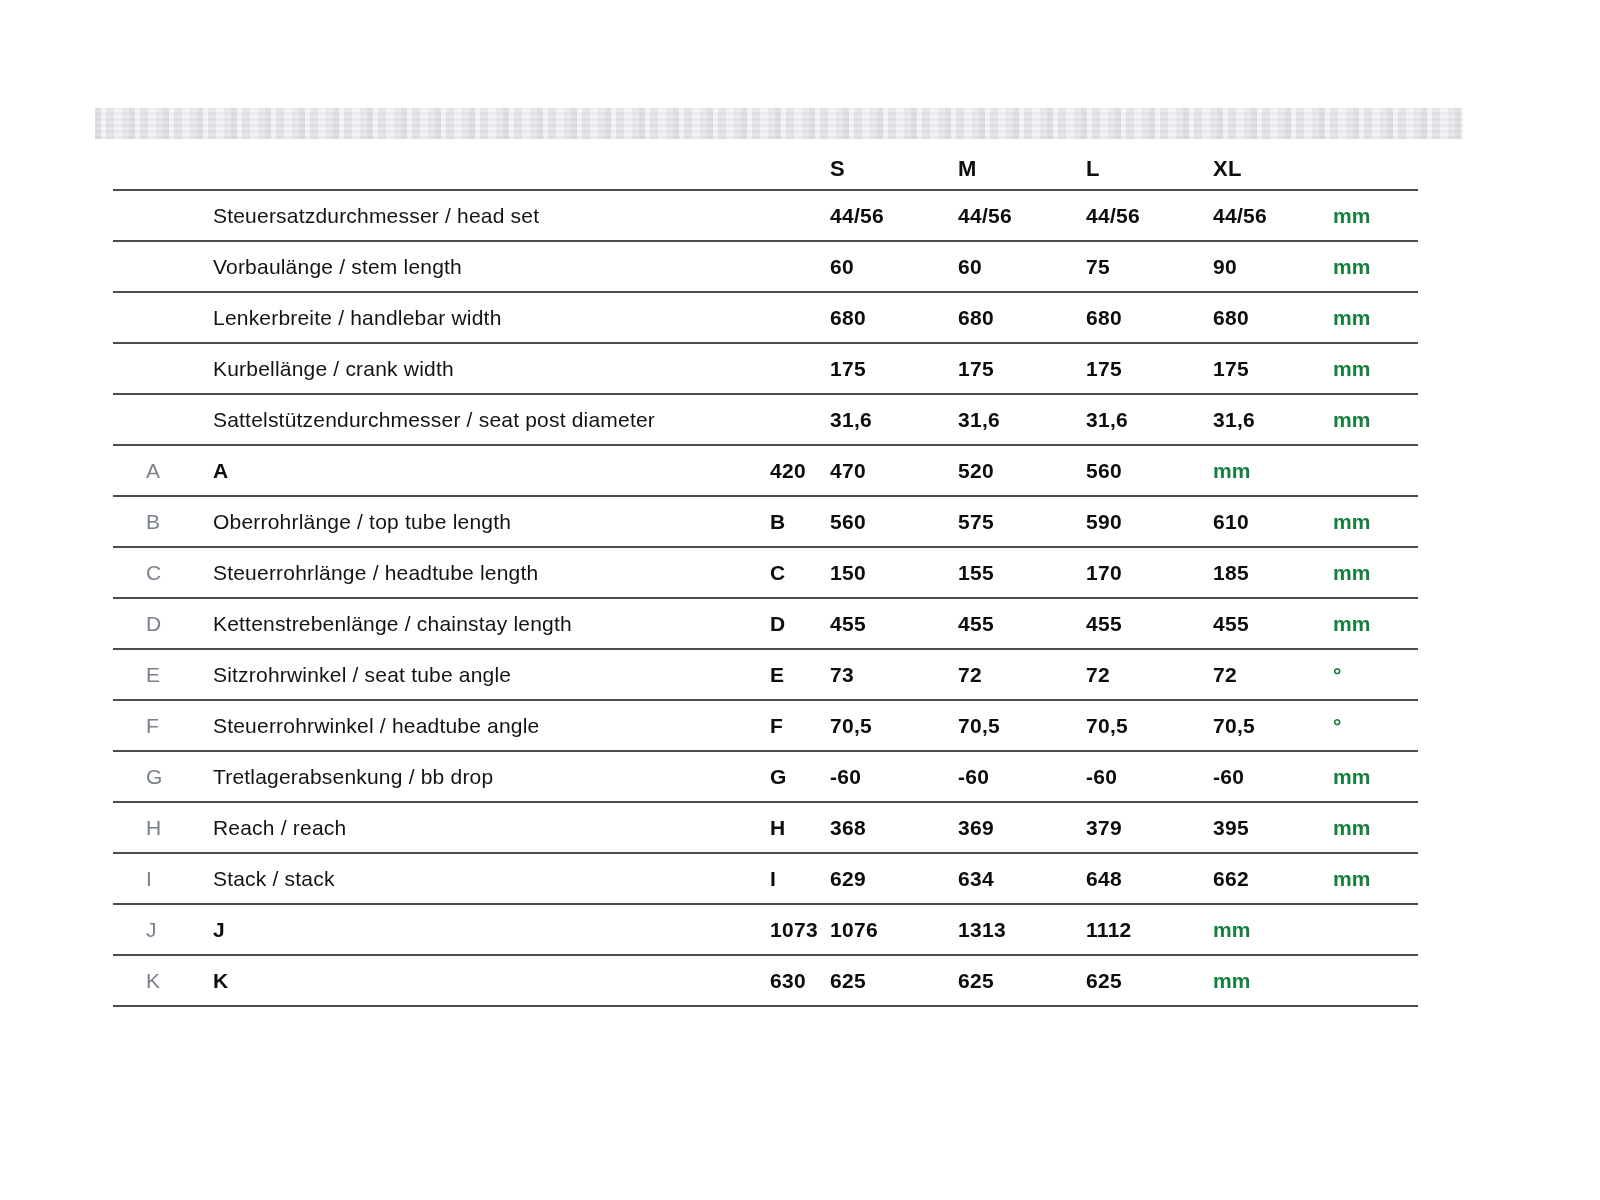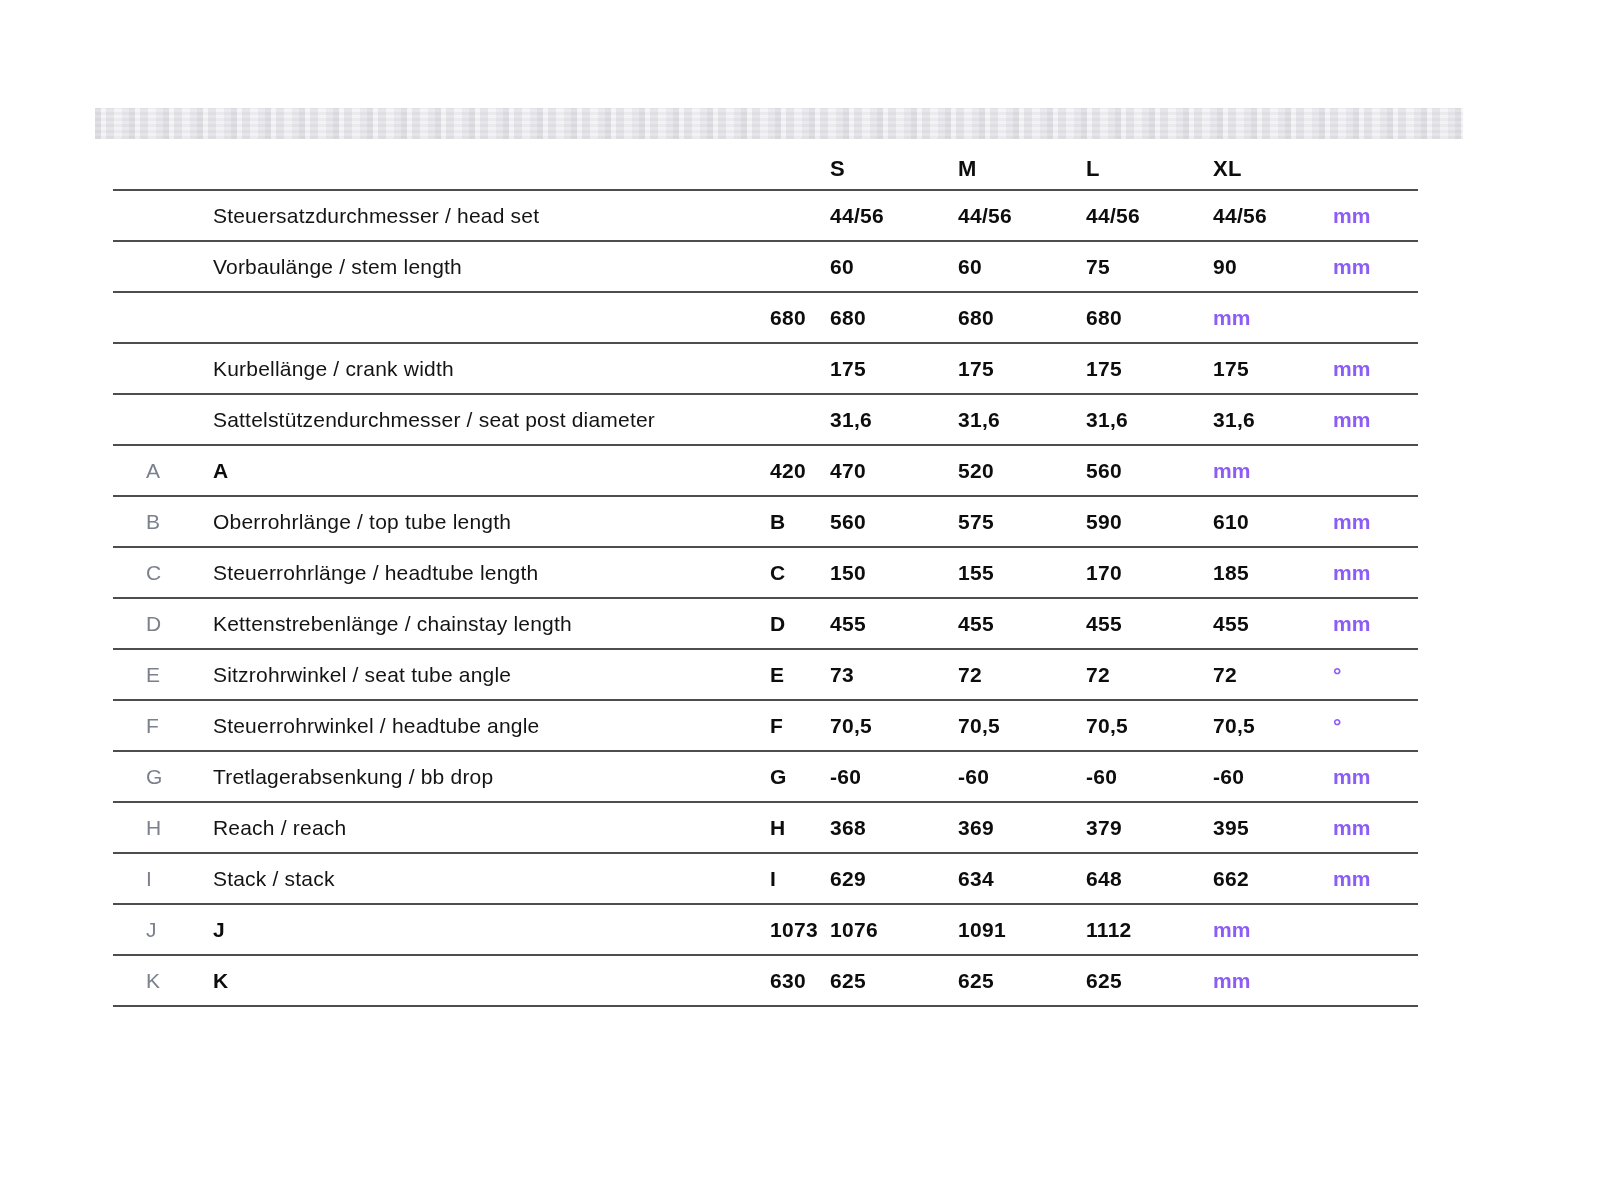--- a/index.html
+++ b/index.html
@@ -87,21 +87,21 @@
   .c-val {
     font-size: 21px;
     font-weight: bold;
     color: #0d0d0d;
     letter-spacing: 0.3px;
   }
 
   .c-unit {
     font-size: 21px;
     font-weight: bold;
-    color: #8b5cf6;
+    color: #15803d;
   }
 
   .header-row .c-val {
     font-size: 22px;
     font-weight: bold;
     color: #0d0d0d;
   }
 </style>
 </head>
 <body>
@@ -141,20 +141,21 @@
     <div class="cell c-letter2"></div>
     <div class="cell c-val">60</div>
     <div class="cell c-val">60</div>
     <div class="cell c-val">75</div>
     <div class="cell c-val">90</div>
     <div class="cell c-unit">mm</div>
   </div>
 
   <div class="row data-row">
     <div class="cell c-letter"></div>
+    <div class="cell c-label">Lenkerbreite / handlebar width</div>
     <div class="cell c-letter2"></div>
     <div class="cell c-val">680</div>
     <div class="cell c-val">680</div>
     <div class="cell c-val">680</div>
     <div class="cell c-val">680</div>
     <div class="cell c-unit">mm</div>
   </div>
 
   <div class="row data-row">
     <div class="cell c-letter"></div>
@@ -274,21 +275,21 @@
     <div class="cell c-val">648</div>
     <div class="cell c-val">662</div>
     <div class="cell c-unit">mm</div>
   </div>
 
   <div class="row data-row">
     <div class="cell c-letter">J</div>
     <div class="cell c-letter2">J</div>
     <div class="cell c-val">1073</div>
     <div class="cell c-val">1076</div>
-    <div class="cell c-val">1091</div>
+    <div class="cell c-val">1313</div>
     <div class="cell c-val">1112</div>
     <div class="cell c-unit">mm</div>
   </div>
 
   <div class="row data-row">
     <div class="cell c-letter">K</div>
     <div class="cell c-letter2">K</div>
     <div class="cell c-val">630</div>
     <div class="cell c-val">625</div>
     <div class="cell c-val">625</div>

